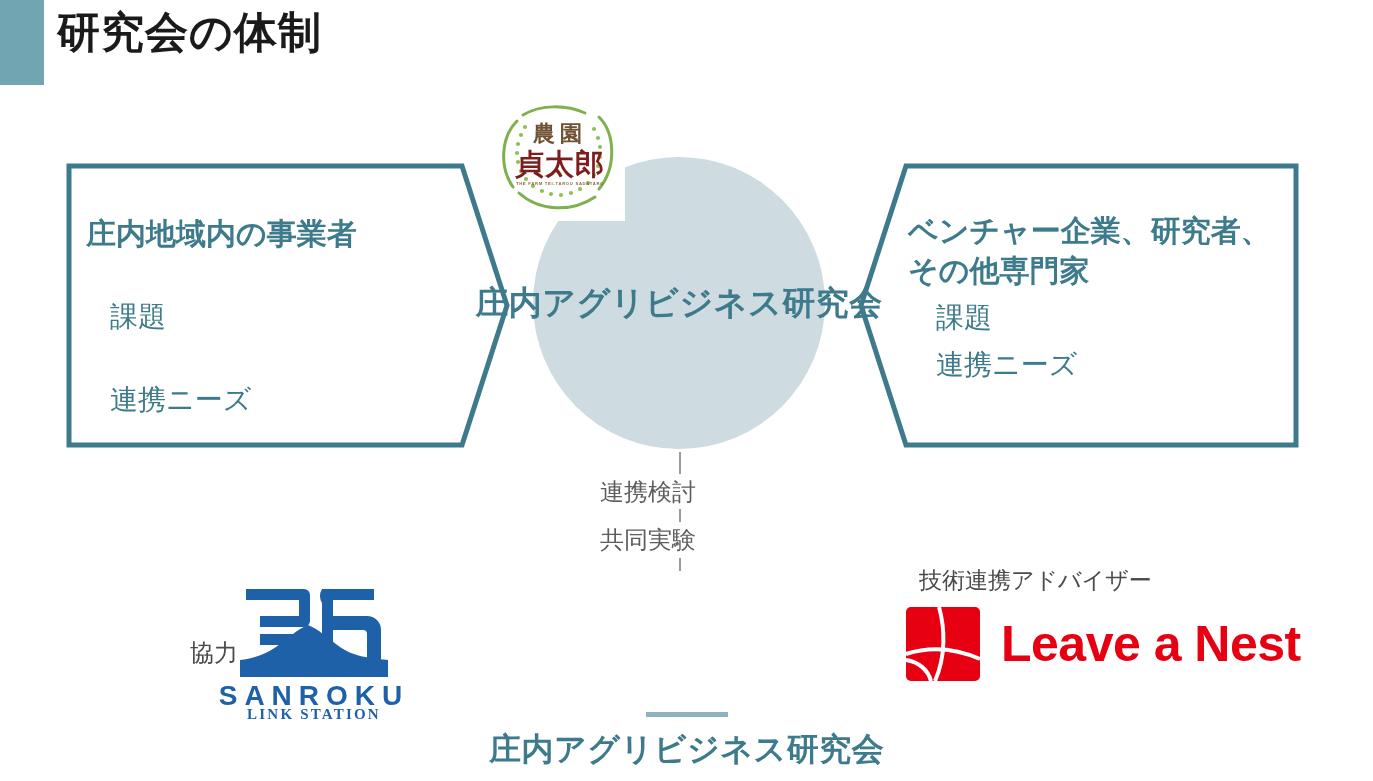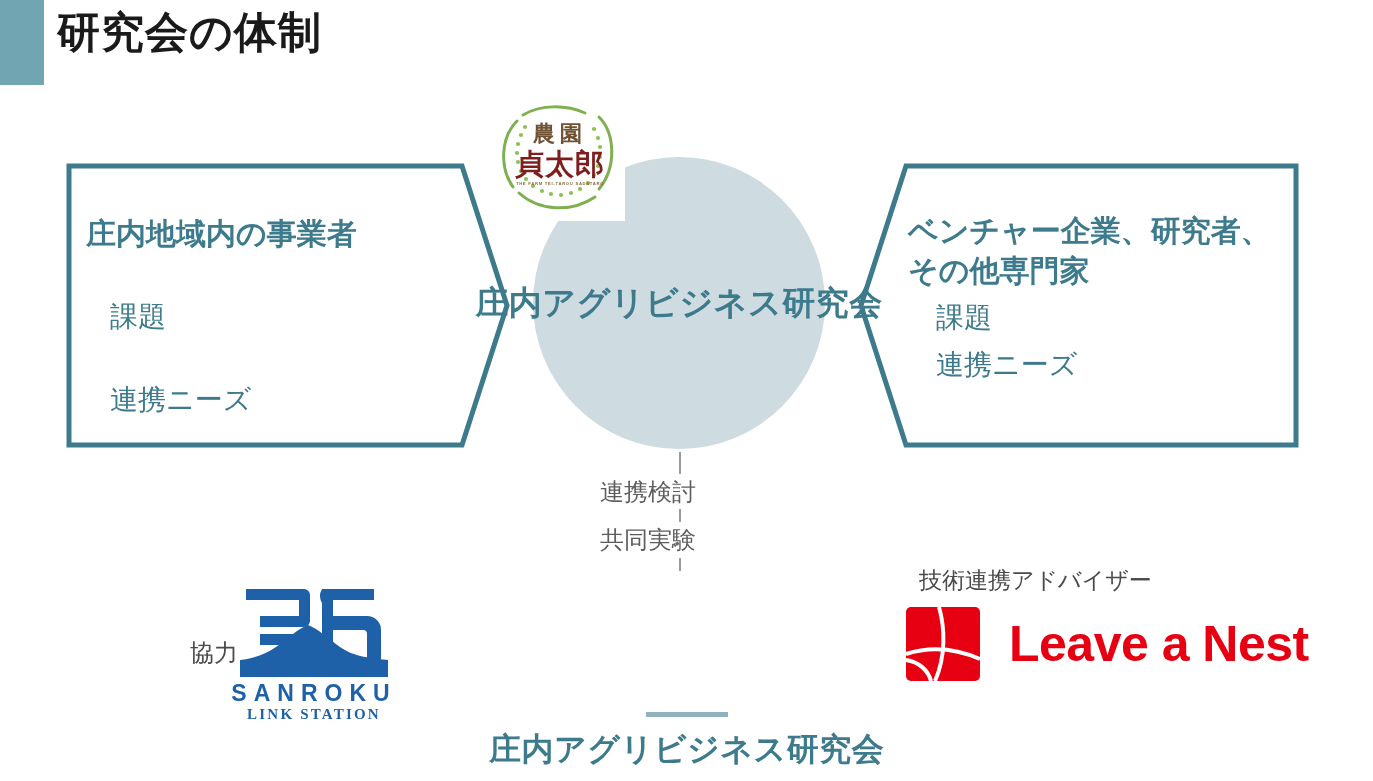--- a/index.html
+++ b/index.html
@@ -177,38 +177,38 @@
   }
   #sanroku { position: relative; width: 152px; height: 136px; }
   #sanroku .sr-text {
     position: absolute;
     left: 50%;
     transform: translateX(-50%);
     color: #1F61A8;
     white-space: nowrap;
     font-weight: bold;
   }
-  #sanroku .sr-name { top: 95px; font-size: 23px; letter-spacing: 7px; }
+  #sanroku .sr-name { top: 95px; font-size: 28px; letter-spacing: 7px; }
   #sanroku .sr-tag  { top: 121px; font-size: 15px; letter-spacing: 2.2px; font-family: Liberation Serif, serif; }
 
   
   #advisor-block {
     position: absolute;
     left: 905px; top: 565px;
   }
   #advisor-label {
     font-size: 23px;
     color: #4a4a4a;
     white-space: nowrap;
     margin-left: 14px;
   }
   #lan-row {
     display: flex;
     align-items: center;
-    gap: 28px;
+    gap: 20px;
     margin-top: 10px;
   }
   #lan-mark {
     position: relative;
     width: 76px; height: 76px;
     flex: 0 0 auto;
   }
   #lan-name {
     font-size: 50px;
     font-weight: bold;

